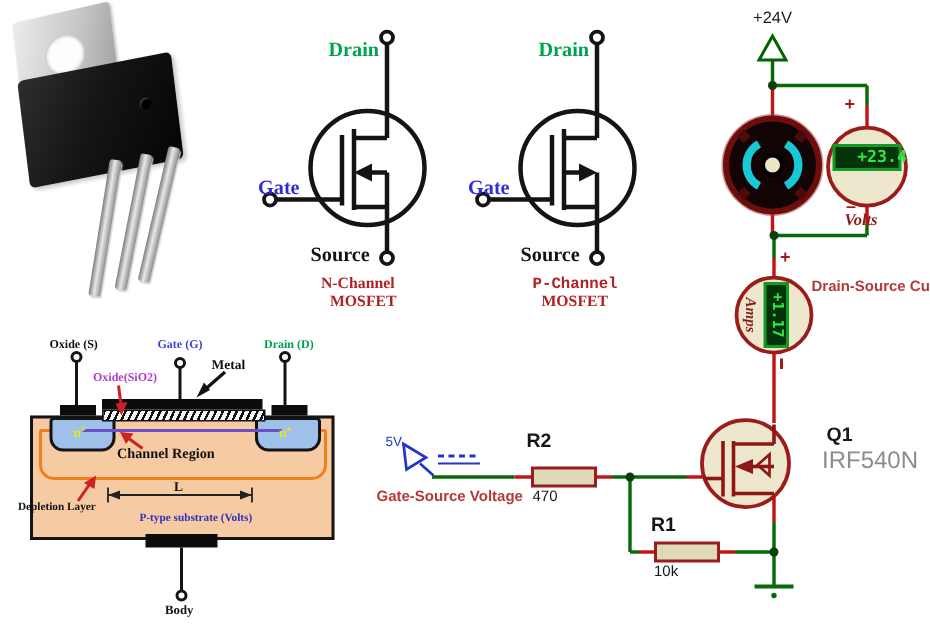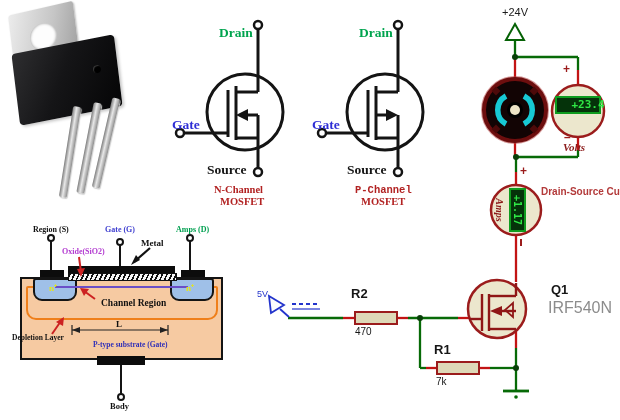--- a/index.html
+++ b/index.html
@@ -228,30 +228,30 @@
   <div class="lbl" style="left:207px;top:162px;font-size:13.5px;color:#141414;">Source</div>
   <div class="lbl" style="left:214px;top:184px;font-size:10.5px;color:#b22222;">N-Channel</div>
   <div class="lbl" style="left:220px;top:196px;font-size:10.5px;color:#b22222;">MOSFET</div>
 
   <div class="lbl" style="left:359px;top:25px;font-size:13.5px;color:#00a44e;">Drain</div>
   <div class="lbl" style="left:312px;top:117px;font-size:13.5px;color:#2f2fd6;">Gate</div>
   <div class="lbl" style="left:347px;top:162px;font-size:13.5px;color:#141414;">Source</div>
   <div class="lbl" style="left:355px;top:184px;font-size:10.5px;color:#b22222;font-family:Liberation Mono, monospace;">P-Channel</div>
   <div class="lbl" style="left:361px;top:196px;font-size:10.5px;color:#b22222;">MOSFET</div>
 
-  <div class="lbl" style="left:33px;top:225px;font-size:8px;color:#111;">Region (S)</div>
+  <div class="lbl" style="left:33px;top:225px;font-size:8px;color:#111;">Oxide (S)</div>
   <div class="lbl" style="left:105px;top:225px;font-size:8px;color:#3f3fd0;">Gate (G)</div>
-  <div class="lbl" style="left:176px;top:225px;font-size:8px;color:#00a050;">Amps (D)</div>
+  <div class="lbl" style="left:176px;top:225px;font-size:8px;color:#00a050;">Drain (D)</div>
   <div class="lbl" style="left:141px;top:238px;font-size:9px;color:#111;">Metal</div>
   <div class="lbl" style="left:62px;top:247px;font-size:8px;color:#b23ad0;">Oxide(SiO2)</div>
   <div class="lbl" style="left:33px;top:281px;width:40px;text-align:center;font-size:9px;color:#e6e619;">n⁺</div>
   <div class="lbl" style="left:170px;top:281px;width:40px;text-align:center;font-size:9px;color:#e6e619;">n⁺</div>
-  <div class="lbl" style="left:78px;top:298px;font-size:9.5px;color:#111;margin-left:23px;">Channel Region</div>
+  <div class="lbl" style="left:78px;top:298px;font-size:9.5px;color:#111;">Channel Region</div>
   <div class="lbl" style="left:12px;top:333px;font-size:7.5px;color:#111;">Depletion Layer</div>
-  <div class="lbl" style="left:93px;top:340px;font-size:7.5px;color:#3030b8;">P-type substrate (Gate)</div>
+  <div class="lbl" style="left:93px;top:340px;font-size:7.5px;color:#3030b8;">P-type substrate (Volts)</div>
   <div class="lbl" style="left:116px;top:319px;font-size:9px;color:#111;">L</div>
   <div class="lbl" style="left:110px;top:401px;font-size:8.5px;color:#111;">Body</div>
 
   <div class="slbl" style="left:502px;top:6px;font-size:11px;font-weight:normal;color:#1a1a1a;">+24V</div>
 
   <div class="slbl" style="left:563px;top:62px;font-size:12px;font-weight:bold;color:#9b1c1c;">+</div>
   <div class="slbl mono" style="left:556px;top:98px;width:64px;height:13px;line-height:13px;text-align:center;font-size:11px;font-weight:bold;color:#2fe645;">+23.4</div>
   <div class="lbl" style="left:563px;top:114px;font-size:11px;font-style:italic;color:#8b1a1a;margin-top:27px;">Volts</div>
   <div class="slbl" style="left:564px;top:130px;font-size:12px;font-weight:bold;color:#9b1c1c;">–</div>
 
@@ -260,17 +260,18 @@
   <div class="lbl" style="left:483px;top:204px;width:32px;height:12px;line-height:12px;text-align:center;font-size:10px;font-style:italic;color:#8b1a1a;transform:rotate(90deg);">Amps</div>
 
   <div class="slbl" style="left:541px;top:186px;font-size:10px;font-weight:bold;color:#b33a3a;">Drain-Source Current</div>
 
   <div class="slbl" style="left:551px;top:282px;font-size:13px;font-weight:600;color:#161616;">Q1</div>
   <div class="slbl" style="left:548px;top:299px;font-size:16px;color:#8c8c8c;">IRF540N</div>
 
   <div class="slbl" style="left:351px;top:286px;font-size:13px;font-weight:600;color:#161616;">R2</div>
   <div class="slbl" style="left:355px;top:326px;font-size:10px;color:#161616;">470</div>
   <div class="slbl" style="left:434px;top:342px;font-size:13px;font-weight:600;color:#161616;">R1</div>
-  <div class="slbl" style="left:436px;top:376px;font-size:10px;color:#161616;">7k</div>
+  <div class="slbl" style="left:436px;top:376px;font-size:10px;color:#161616;">10k</div>
 
   <div class="slbl" style="left:257px;top:289px;font-size:9px;font-weight:normal;color:#2334cc;">5V</div>
+  <div class="slbl" style="left:251px;top:326px;font-size:10px;font-weight:bold;color:#b33a3a;">Gate-Source Voltage</div>
 
 </div>
 
 </body></html>

